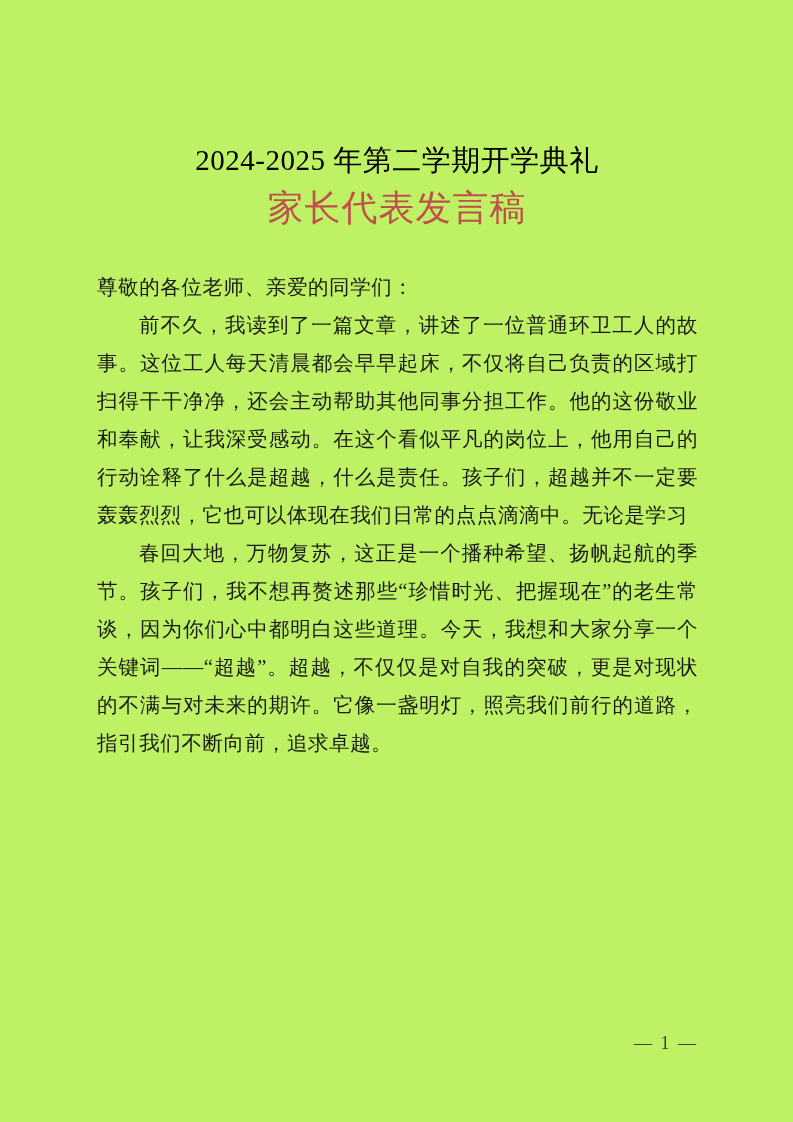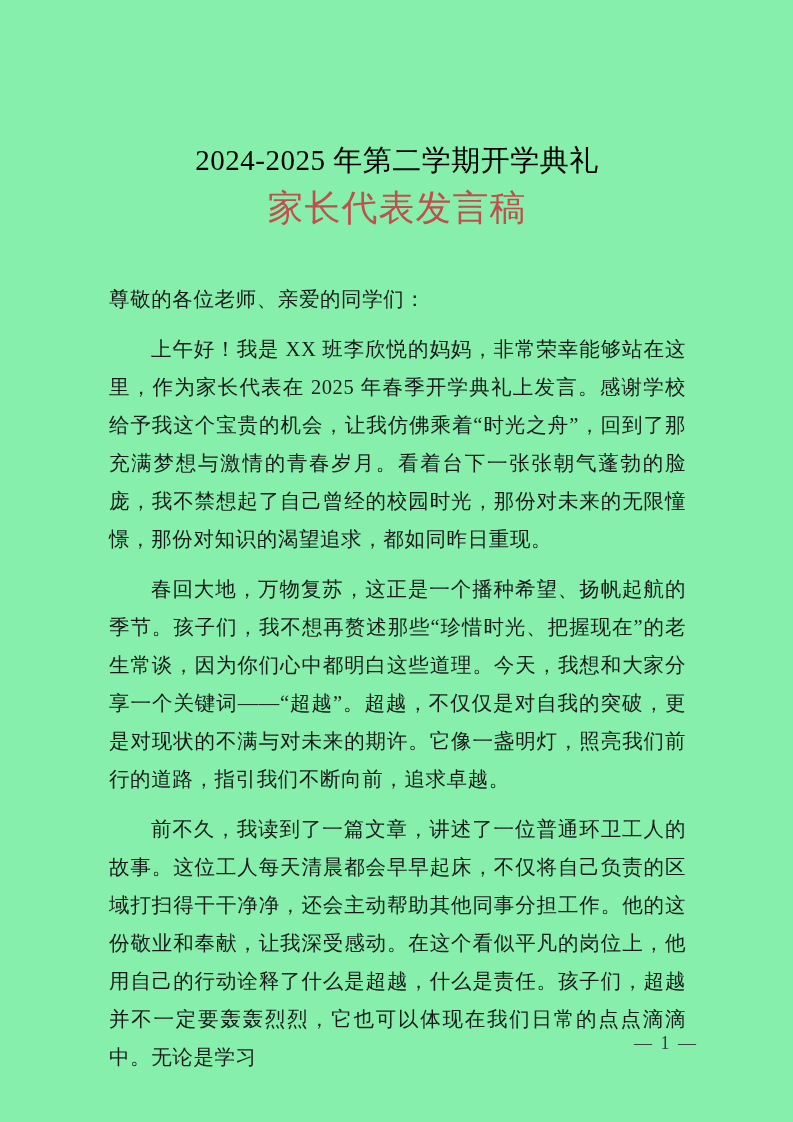--- a/index.html
+++ b/index.html
@@ -7,21 +7,21 @@
     margin: 0;
     padding: 0;
     background: #ffffff;
   }
 
   .page {
     position: relative;
     width: 793px;
     height: 1122px;
     margin: 0 auto;
-    background: #86efac;
+    background: #bef264;
     overflow: hidden;
     box-sizing: border-box;
   }
 
   
   .title-block {
     position: absolute;
     left: 97px;
     top: 140px;
     width: 600px;
@@ -58,21 +58,21 @@
   }
 
   .para {
     font-family: "Liberation Serif", "DejaVu Serif", serif;
     font-size: 20.5px;
     line-height: 38px;
     color: #1a1a1a;
     text-align: justify;
     text-justify: inter-character;
     letter-spacing: 0.6px;
-    margin: 12px;
+    margin: 0;
   }
 
   .para.salutation {
     text-indent: 0;
   }
 
   .para.indent {
     text-indent: 2.05em;
   }
 
@@ -95,20 +95,19 @@
 
 <div class="page">
 
   <div class="title-block">
     <div class="doc-title">2024-2025 年第二学期开学典礼</div>
     <div class="doc-subtitle">家长代表发言稿</div>
   </div>
 
   <div class="body-block">
     <p class="para salutation">尊敬的各位老师、亲爱的同学们：</p>
-    <p class="para indent">上午好！我是 XX 班李欣悦的妈妈，非常荣幸能够站在这里，作为家长代表在 2025 年春季开学典礼上发言。感谢学校给予我这个宝贵的机会，让我仿佛乘着“时光之舟”，回到了那充满梦想与激情的青春岁月。看着台下一张张朝气蓬勃的脸庞，我不禁想起了自己曾经的校园时光，那份对未来的无限憧憬，那份对知识的渴望追求，都如同昨日重现。</p>
+    <p class="para indent">前不久，我读到了一篇文章，讲述了一位普通环卫工人的故事。这位工人每天清晨都会早早起床，不仅将自己负责的区域打扫得干干净净，还会主动帮助其他同事分担工作。他的这份敬业和奉献，让我深受感动。在这个看似平凡的岗位上，他用自己的行动诠释了什么是超越，什么是责任。孩子们，超越并不一定要轰轰烈烈，它也可以体现在我们日常的点点滴滴中。无论是学习</p>
     <p class="para indent">春回大地，万物复苏，这正是一个播种希望、扬帆起航的季节。孩子们，我不想再赘述那些“珍惜时光、把握现在”的老生常谈，因为你们心中都明白这些道理。今天，我想和大家分享一个关键词——“超越”。超越，不仅仅是对自我的突破，更是对现状的不满与对未来的期许。它像一盏明灯，照亮我们前行的道路，指引我们不断向前，追求卓越。</p>
-    <p class="para indent">前不久，我读到了一篇文章，讲述了一位普通环卫工人的故事。这位工人每天清晨都会早早起床，不仅将自己负责的区域打扫得干干净净，还会主动帮助其他同事分担工作。他的这份敬业和奉献，让我深受感动。在这个看似平凡的岗位上，他用自己的行动诠释了什么是超越，什么是责任。孩子们，超越并不一定要轰轰烈烈，它也可以体现在我们日常的点点滴滴中。无论是学习</p>
   </div>
 
   <div class="page-footer">— 1 —</div>
 
 </div>
 
 </body></html>

